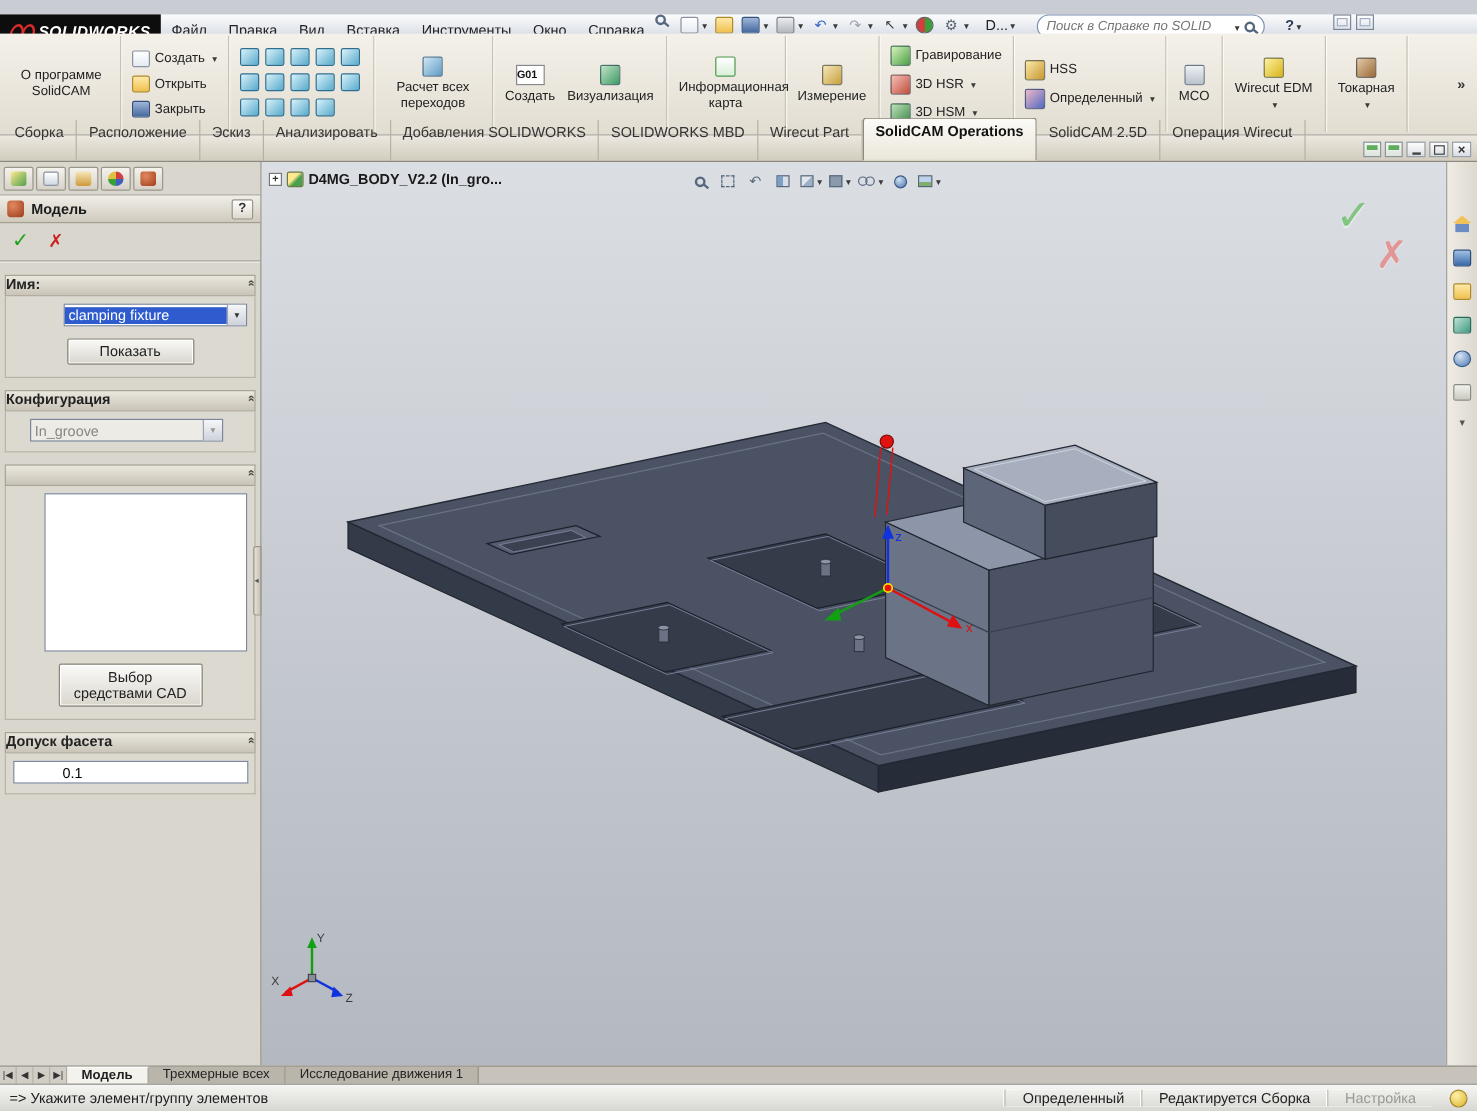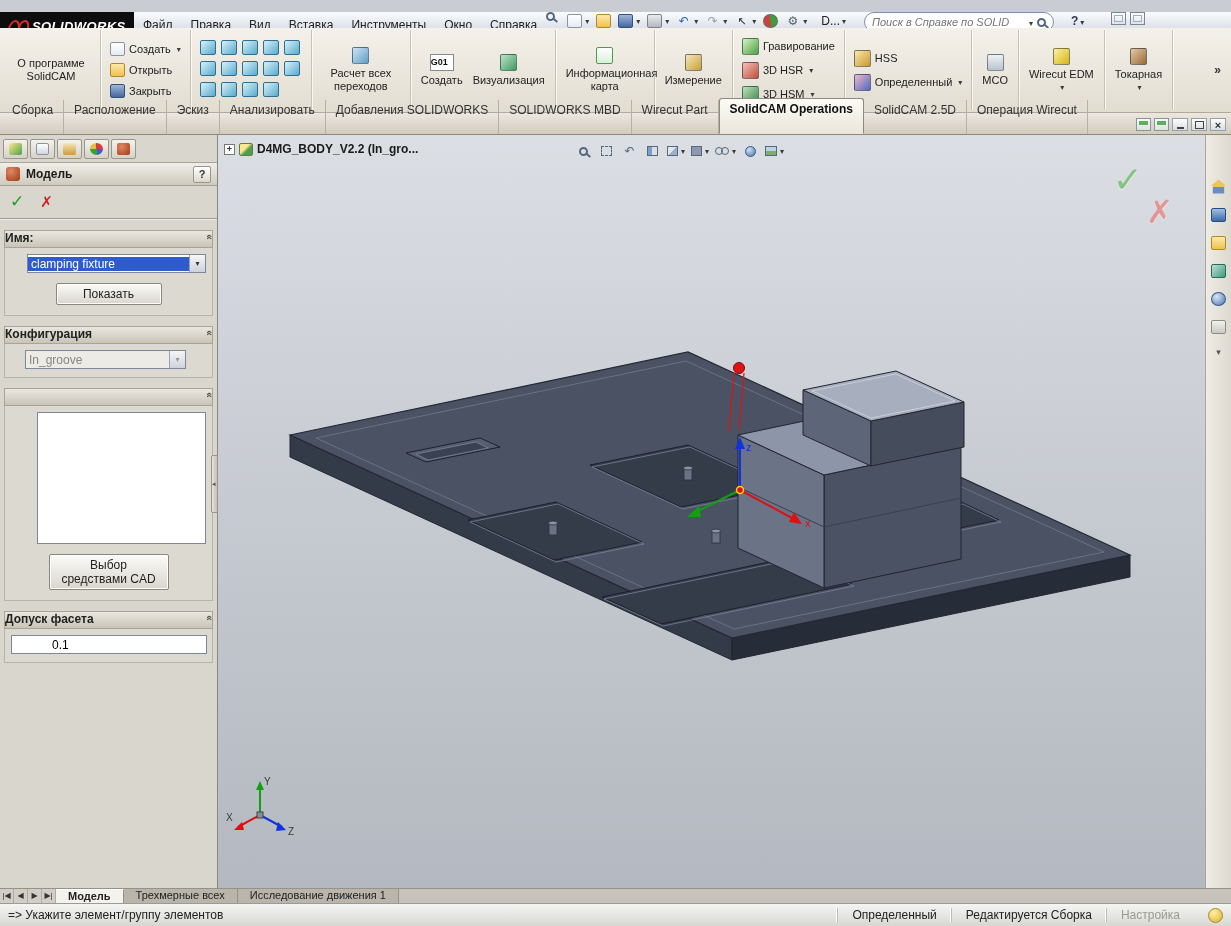--- a/index.html
+++ b/index.html
@@ -399,21 +399,21 @@
     <div class="pm-actions">
       <span class="glyph-check"></span>
       <span class="glyph-cross"></span>
     </div>
 
     <div class="grp-head">
       <span>Имя:</span>
       <span class="chev"></span>
     </div>
     <div class="grp-body">
-      <div class="combo" style="margin-left:16px">
+      <div class="combo" style="margin-left:42px">
         <span class="val sel">clamping fixture</span>
         <span class="cbtn"></span>
       </div>
       <button class="btn3d" style="margin:10px auto 2px;width:106px">Показать</button>
     </div>
 
     <div class="grp-head">
       <span>Конфигурация</span>
       <span class="chev"></span>
     </div>

